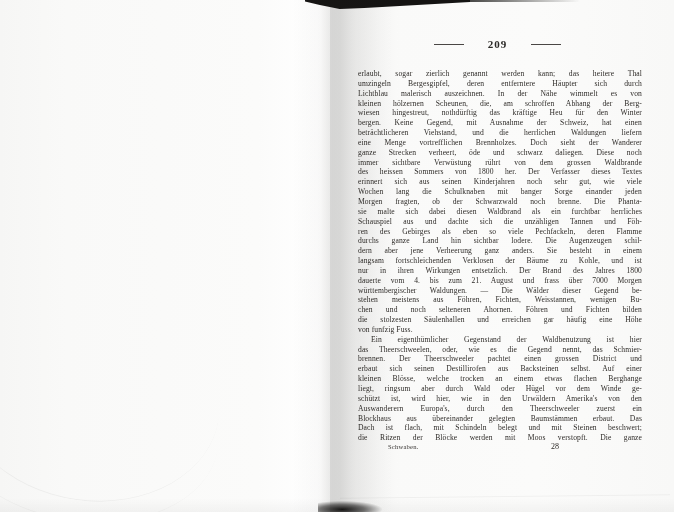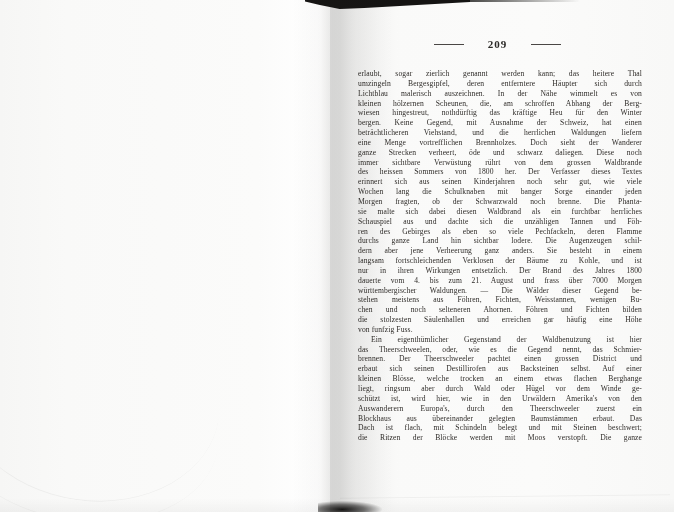--- a/index.html
+++ b/index.html
@@ -192,20 +192,24 @@
         <div class="text-line">erbaut sich seinen Destillirofen aus Backsteinen selbst. Auf einer</div>
         <div class="text-line">kleinen Blösse, welche trocken an einem etwas flachen Berghange</div>
         <div class="text-line">liegt, ringsum aber durch Wald oder Hügel vor dem Winde ge-</div>
         <div class="text-line">schützt ist, wird hier, wie in den Urwäldern Amerika's von den</div>
         <div class="text-line">Auswanderern Europa's, durch den Theerschweeler zuerst ein</div>
         <div class="text-line">Blockhaus aus übereinander gelegten Baumstämmen erbaut. Das</div>
         <div class="text-line">Dach ist flach, mit Schindeln belegt und mit Steinen beschwert;</div>
         <div class="text-line">die Ritzen der Blöcke werden mit Moos verstopft. Die ganze</div>
       </div>
 
+    <div class="footer-line">
+      <span class="sig-title">Schwaben.</span>
+      <span class="sheet-num">28</span>
+    </div>
   </div>
 
   <div class="spine-top"></div>
   <div class="spine-top-tail"></div>
   <div class="gutter-shadow"></div>
   <div class="spine-bottom"></div>
   <div class="bottom-edge"></div>
   <div class="bottom-haze"></div>
 
 </div>

